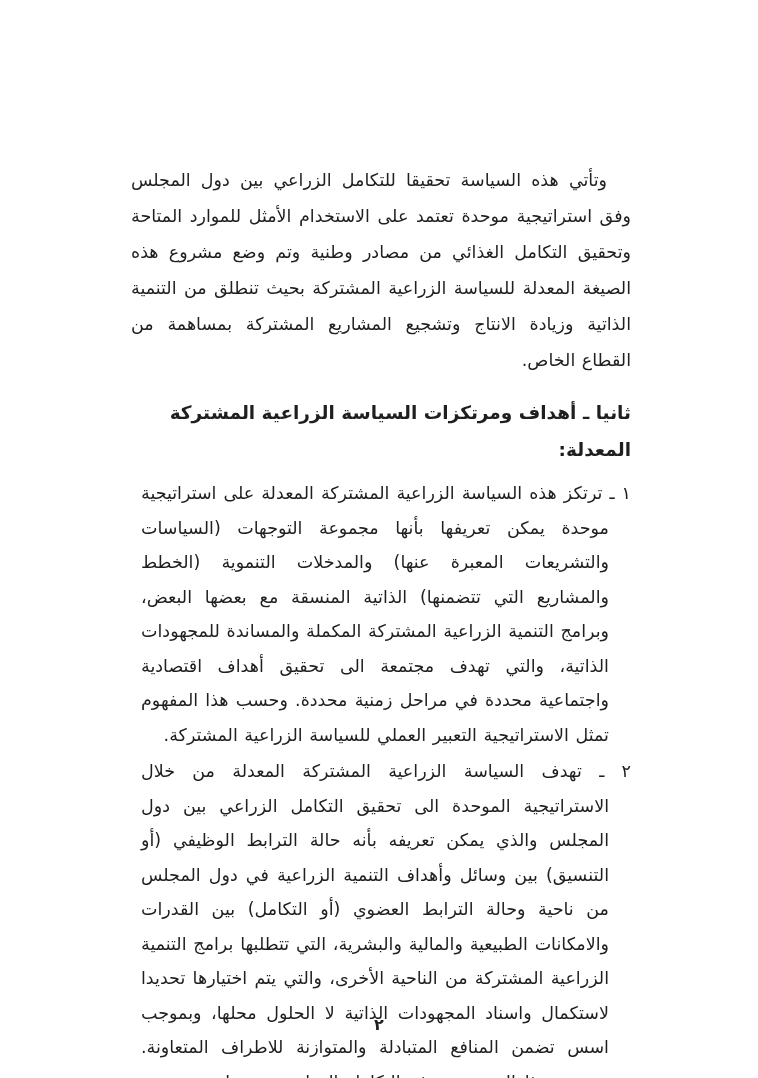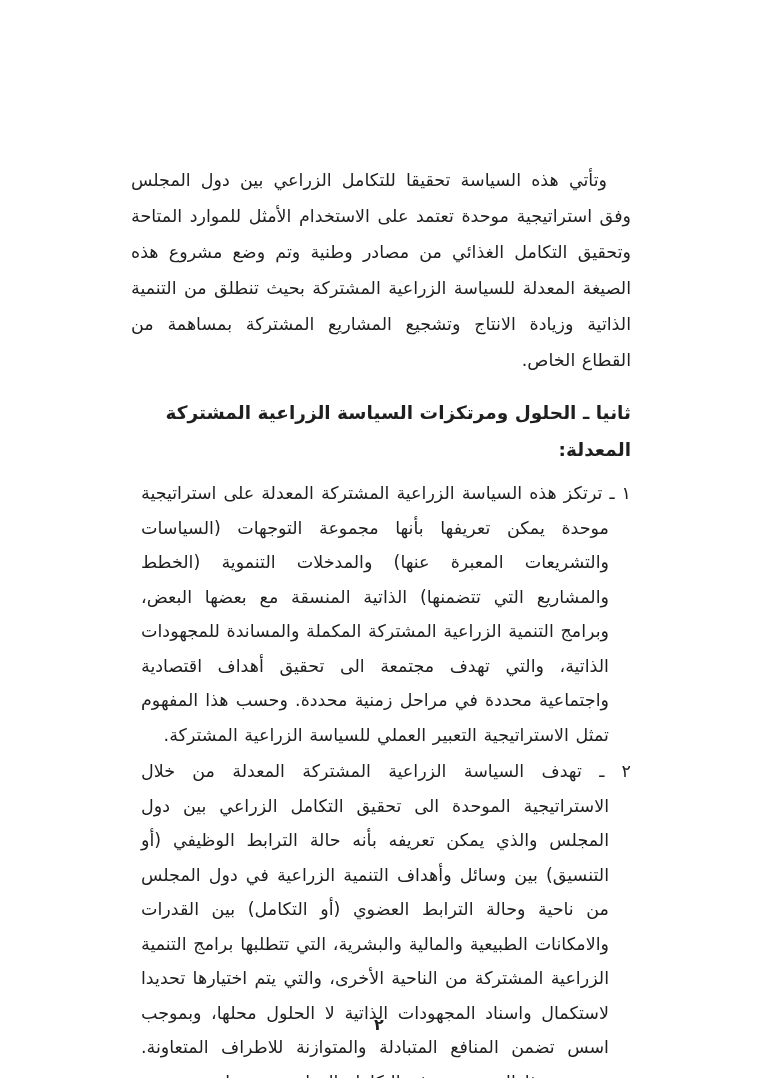--- a/index.html
+++ b/index.html
@@ -61,21 +61,21 @@
   }
 </style>
 </head>
 <body>
 
 <div class="page">
   <div class="content">
 
     <p class="para">وتأتي هذه السياسة تحقيقا للتكامل الزراعي بين دول المجلس وفق استراتيجية موحدة تعتمد على الاستخدام الأمثل للموارد المتاحة وتحقيق التكامل الغذائي من مصادر وطنية وتم وضع مشروع هذه الصيغة المعدلة للسياسة الزراعية المشتركة بحيث تنطلق من التنمية الذاتية وزيادة الانتاج وتشجيع المشاريع المشتركة بمساهمة من القطاع الخاص.</p>
 
-    <h2 class="heading">ثانيا ـ الحلول ومرتكزات السياسة الزراعية المشتركة المعدلة:</h2>
+    <h2 class="heading">ثانيا ـ أهداف ومرتكزات السياسة الزراعية المشتركة المعدلة:</h2>
 
     <div class="item"><span class="num">١ ـ</span> <span>ترتكز هذه السياسة الزراعية المشتركة المعدلة على استراتيجية موحدة يمكن تعريفها بأنها مجموعة التوجهات (السياسات والتشريعات المعبرة عنها) والمدخلات التنموية (الخطط والمشاريع التي تتضمنها) الذاتية المنسقة مع بعضها البعض، وبرامج التنمية الزراعية المشتركة المكملة والمساندة للمجهودات الذاتية، والتي تهدف مجتمعة الى تحقيق أهداف اقتصادية واجتماعية محددة في مراحل زمنية محددة. وحسب هذا المفهوم تمثل الاستراتيجية التعبير العملي للسياسة الزراعية المشتركة.</span></div>
 
     <div class="item"><span class="num">٢ ـ</span> <span>تهدف السياسة الزراعية المشتركة المعدلة من خلال الاستراتيجية الموحدة الى تحقيق التكامل الزراعي بين دول المجلس والذي يمكن تعريفه بأنه حالة الترابط الوظيفي (أو التنسيق) بين وسائل وأهداف التنمية الزراعية في دول المجلس من ناحية وحالة الترابط العضوي (أو التكامل) بين القدرات والامكانات الطبيعية والمالية والبشرية، التي تتطلبها برامج التنمية الزراعية المشتركة من الناحية الأخرى، والتي يتم اختيارها تحديدا لاستكمال واسناد المجهودات الذاتية لا الحلول محلها، وبموجب اسس تضمن المنافع المتبادلة والمتوازنة للاطراف المتعاونة. وحسب هذا المفهوم يهدف التكامل الزراعي عن طريق تنسيق المجهودات الذاتية ودعمها بمجهودات مشتركة مكملة لها الى تسريع وتائر نمو الانتاج الزراعي ورفع كفاءة الاداء لهذه المجهودات.</span></div>
 
   </div>
 
   <div class="page-number">٢</div>
 </div>
 

